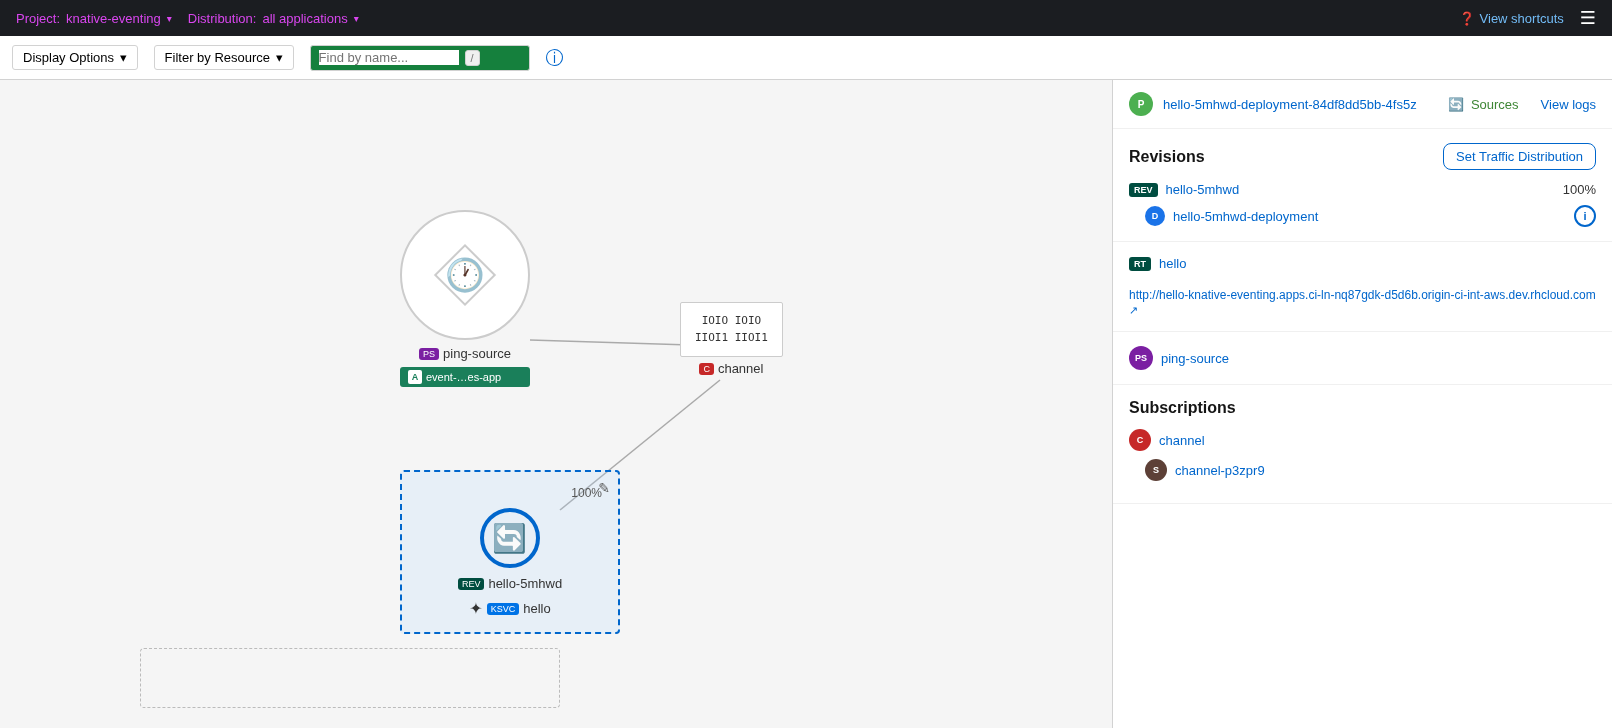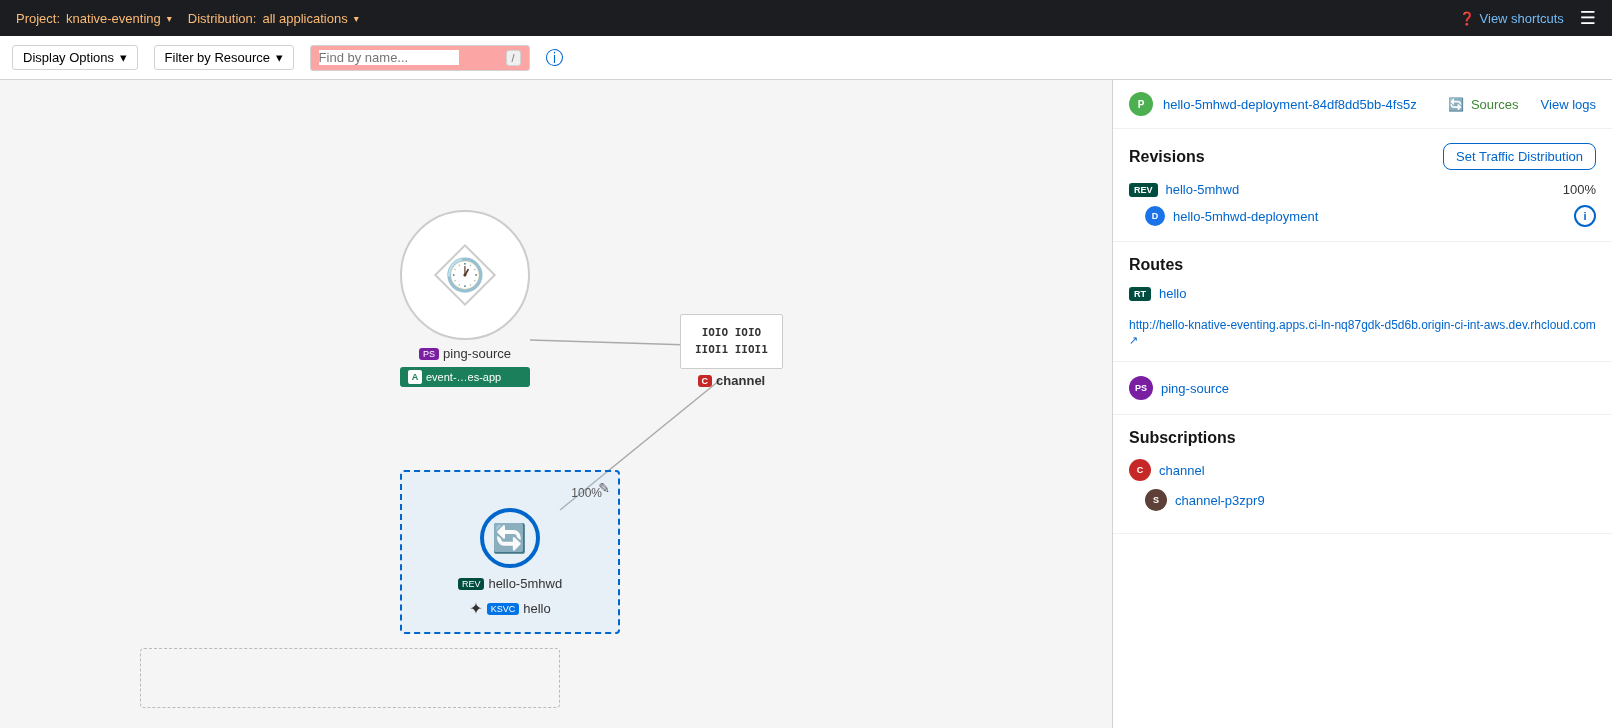--- a/index.html
+++ b/index.html
@@ -6,38 +6,38 @@
     body { font-family: 'RedHatDisplay', Arial, sans-serif; font-size: 13px; background: #f5f5f5; color: #333; height: 728px; overflow: hidden; }
 
     
     .top-nav {
       display: flex; align-items: center; height: 36px;
       background: #1b1d21; color: #fff; padding: 0 16px; gap: 16px;
     }
     .nav-project, .nav-app {
       display: flex; align-items: center; gap: 6px; cursor: pointer; font-size: 13px; color: #fff;
     }
-    .nav-project span, .nav-app span { color: #fdba74; }
+    .nav-project span, .nav-app span { color: #d946ef; }
     .nav-chevron { font-size: 10px; color: #aaa; }
     .nav-right { margin-left: auto; display: flex; align-items: center; gap: 16px; }
     .view-shortcuts { color: #73bcf7; text-decoration: none; font-size: 13px; display: flex; align-items: center; gap: 4px; }
     .hamburger-icon { color: #fff; font-size: 18px; cursor: pointer; }
 
     
     .toolbar {
       display: flex; align-items: center; height: 44px;
       background: #fff; border-bottom: 1px solid #d2d2d2; padding: 0 12px; gap: 16px;
     }
     .toolbar-btn {
       display: flex; align-items: center; gap: 6px; border: 1px solid #d2d2d2;
       background: #fff; padding: 4px 10px; border-radius: 3px; cursor: pointer; font-size: 13px;
     }
     .search-input-wrap {
       display: flex; align-items: center; border: 1px solid #d2d2d2;
-      border-radius: 3px; padding: 4px 8px; gap: 6px; flex: 0 0 220px; background: #fca5a5; justify-content: space-between;
+      border-radius: 3px; padding: 4px 8px; gap: 6px; flex: 0 0 220px; background: #15803d;
     }
     .search-input-wrap input {
       border: none; outline: none; font-size: 13px; width: 140px; color: #555;
     }
     .slash-badge {
       background: #f0f0f0; border: 1px solid #d2d2d2; border-radius: 3px;
       font-size: 11px; padding: 1px 5px; color: #777;
     }
     .info-icon { color: #0066cc; font-size: 18px; cursor: pointer; }
 
@@ -149,21 +149,21 @@
       display: flex; align-items: center; gap: 4px; background: #1a7f5a; color: #fff;
       font-size: 11px; padding: 3px 8px; border-radius: 3px; margin-top: 6px;
     }
     .a-square {
       background: #fff; color: #1a7f5a; width: 14px; height: 14px; font-size: 9px; font-weight: bold;
       display: flex; align-items: center; justify-content: center; border-radius: 2px;
     }
 
     
     .channel-node {
-      position: absolute; top: 234px; left: 680px; font-weight: bold;
+      position: absolute; top: 222px; left: 680px;
     }
     .channel-rect {
       background: #fff; border: 1px solid #ccc; padding: 10px 14px;
       font-size: 11px; text-align: center; border-radius: 2px;
     }
     .channel-label-row { display: flex; align-items: center; gap: 4px; margin-top: 4px; justify-content: center; }
     .c-small-badge {
       background: #c62828; color: #fff; font-size: 9px; padding: 1px 4px; border-radius: 3px;
     }
 
@@ -327,23 +327,20 @@
         <span class="rev-percent">100%</span>
       </div>
       <div class="deployment-row">
         <div class="dep-badge">D</div>
         <a href="#" class="rev-link">hello-5mhwd-deployment</a>
         <div class="circle-info-icon">i</div>
       </div>
     </div>
 
     <div class="panel-section">
-      <div class="panel-section-header">
-        <span class="section-title">Routes</span>
-      </div>
       <div class="route-row">
         <span class="rt-badge">RT</span>
         <a href="#" class="rev-link">hello</a>
       </div>
       <a href="#" class="route-url">
         <span>http://hello-knative-eventing.apps.ci-ln-nq87gdk-d5d6b.origin-ci-int-aws.dev.rhcloud.com</span>
         <span class="ext-link-icon"> ↗</span>
       </a>
     </div>
 

